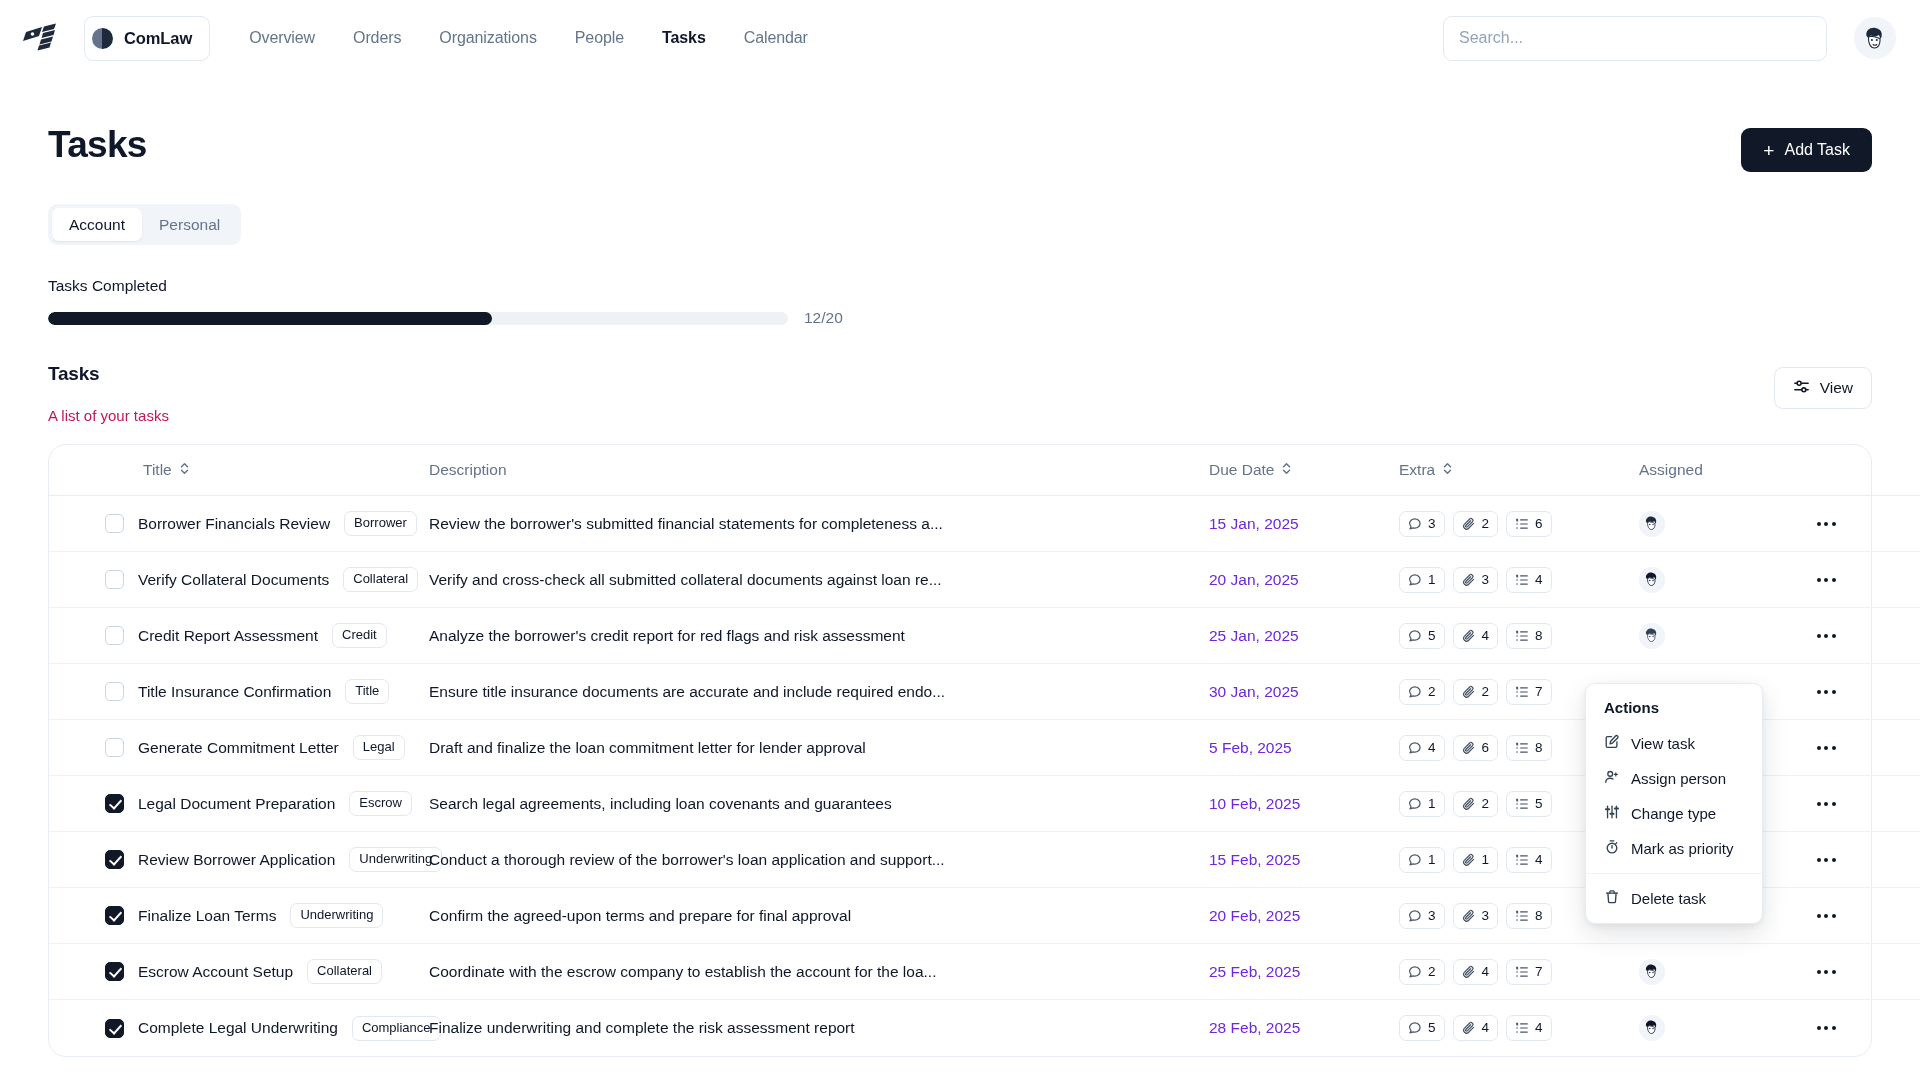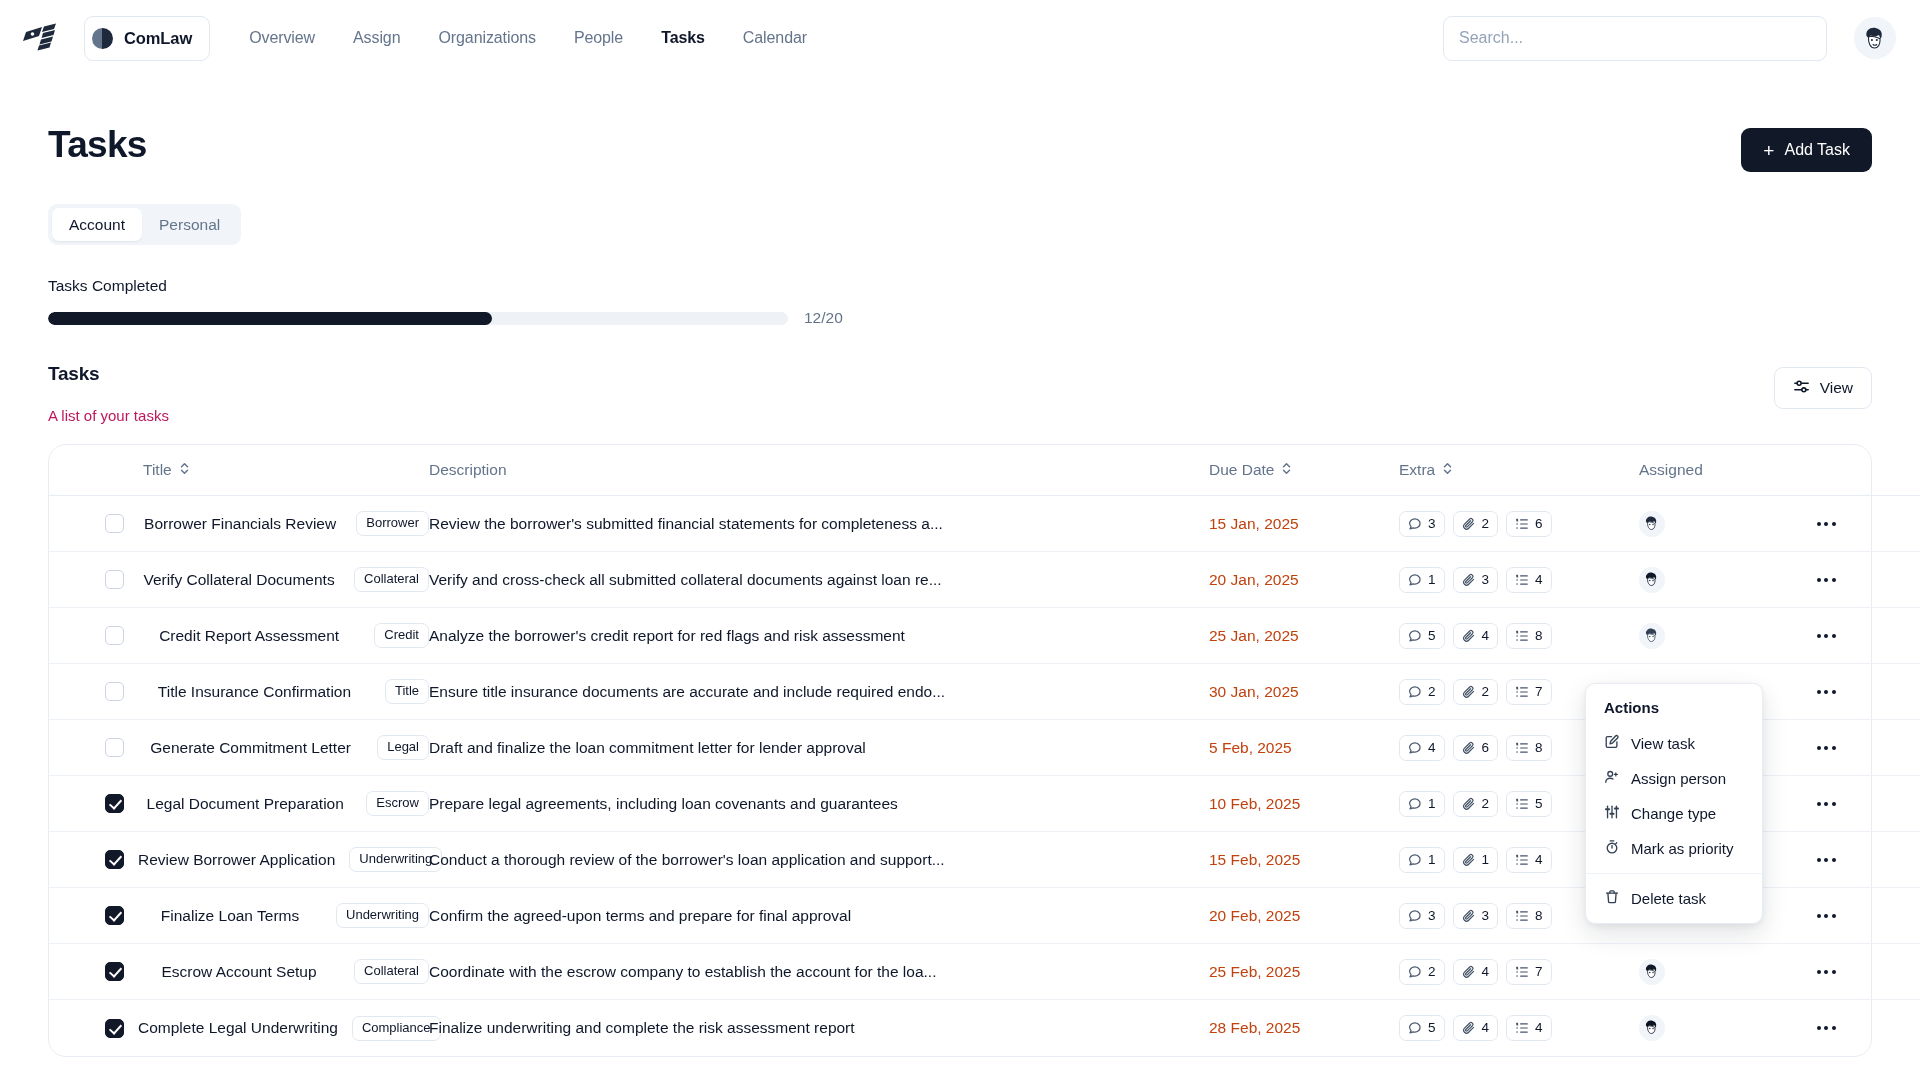--- a/index.html
+++ b/index.html
@@ -159,21 +159,21 @@
   .col-title  { width: 380px; padding-left: 56px !important; }
   .col-desc   { width: 780px; padding-left: 426px; }
   .col-due    { width: 190px; }
   .col-extra  { width: 240px; }
   .col-assign { width: 170px; }
   .col-menu   { width: 120px; }
 
   th.col-title { padding-left: 94px !important; }
   th.col-desc  { padding-left: 0 !important; }
 
-  .title-cell { display: flex; align-items: center; gap: 14px; justify-content: space-between; }
+  .title-cell { display: flex; align-items: center; gap: 14px; }
   .checkbox {
     width: 19px; height: 19px; border-radius: 5px;
     border: 1px solid #cbd5e1; background: #fff;
     flex: none; position: relative; cursor: pointer;
   }
   .checkbox.checked { background: #111827; border-color: #111827; }
   .checkbox.checked::after {
     content: ""; position: absolute;
     left: 5.5px; top: 2px; width: 5px; height: 10px;
     border: solid #fff; border-width: 0 2.2px 2.2px 0;
@@ -184,21 +184,21 @@
     border: 1px solid #e2e8f0; border-radius: 7px;
     font-size: 13px; color: #0f172a;
     padding: 3px 9px; white-space: nowrap;
     line-height: 1.3;
   }
   .desc-text {
     font-size: 15.5px; color: #0f172a;
     white-space: nowrap; overflow: hidden; text-overflow: ellipsis;
     max-width: 760px;
   }
-  .due-text { font-size: 15.5px; color: #c2410c; white-space: nowrap; }
+  .due-text { font-size: 15.5px; color: #6d28d9; white-space: nowrap; }
 
   .extra-cell { display: flex; align-items: center; gap: 8px; }
   .badge {
     display: inline-flex; align-items: center; gap: 6px;
     border: 1px solid #e2e8f0; border-radius: 7px;
     padding: 3px 8px; font-size: 13.5px; color: #0f172a;
     line-height: 1.3;
   }
   .badge svg { display: block; }
 
@@ -282,21 +282,21 @@
     </svg>
   </span>
 
   <div class="org-chip">
     <span class="org-avatar"></span>
     <span class="org-name">ComLaw</span>
   </div>
 
   <nav class="navlinks">
     <a class="navlink">Overview</a>
-    <a class="navlink">Assign</a>
+    <a class="navlink">Orders</a>
     <a class="navlink">Organizations</a>
     <a class="navlink">People</a>
     <a class="navlink active">Tasks</a>
     <a class="navlink">Calendar</a>
   </nav>
 
   <div class="nav-spacer"></div>
 
   <div class="search-box">
     <input type="text" placeholder="Search..." style="">
@@ -718,21 +718,21 @@
           </tr>
           <tr>
             <td class="col-title">
               <div class="title-cell">
                 <span class="checkbox checked"></span>
                 <span class="task-title">Legal Document Preparation</span>
                 <span class="tag">Escrow</span>
               </div>
             </td>
             <td class="col-desc">
-              <div class="desc-text">Prepare legal agreements, including loan covenants and guarantees</div>
+              <div class="desc-text">Search legal agreements, including loan covenants and guarantees</div>
             </td>
             <td class="col-due"><span class="due-text">10 Feb, 2025</span></td>
             <td class="col-extra">
               <div class="extra-cell">
                 <span class="badge">
                   <span>
                     <svg width="14" height="14" viewBox="0 0 16 16" fill="none" stroke="#475569" stroke-width="1.4" stroke-linecap="round" stroke-linejoin="round">
                       <path d="M13.8 7.4c0 3-2.8 5.3-6 5.3-.7 0-1.4-.1-2-.3L2.3 13.6l1.3-2.9A4.9 4.9 0 0 1 1.8 7.4c0-2.9 2.7-5.3 6-5.3s6 2.4 6 5.3z"></path>
                     </svg>
                   </span>

